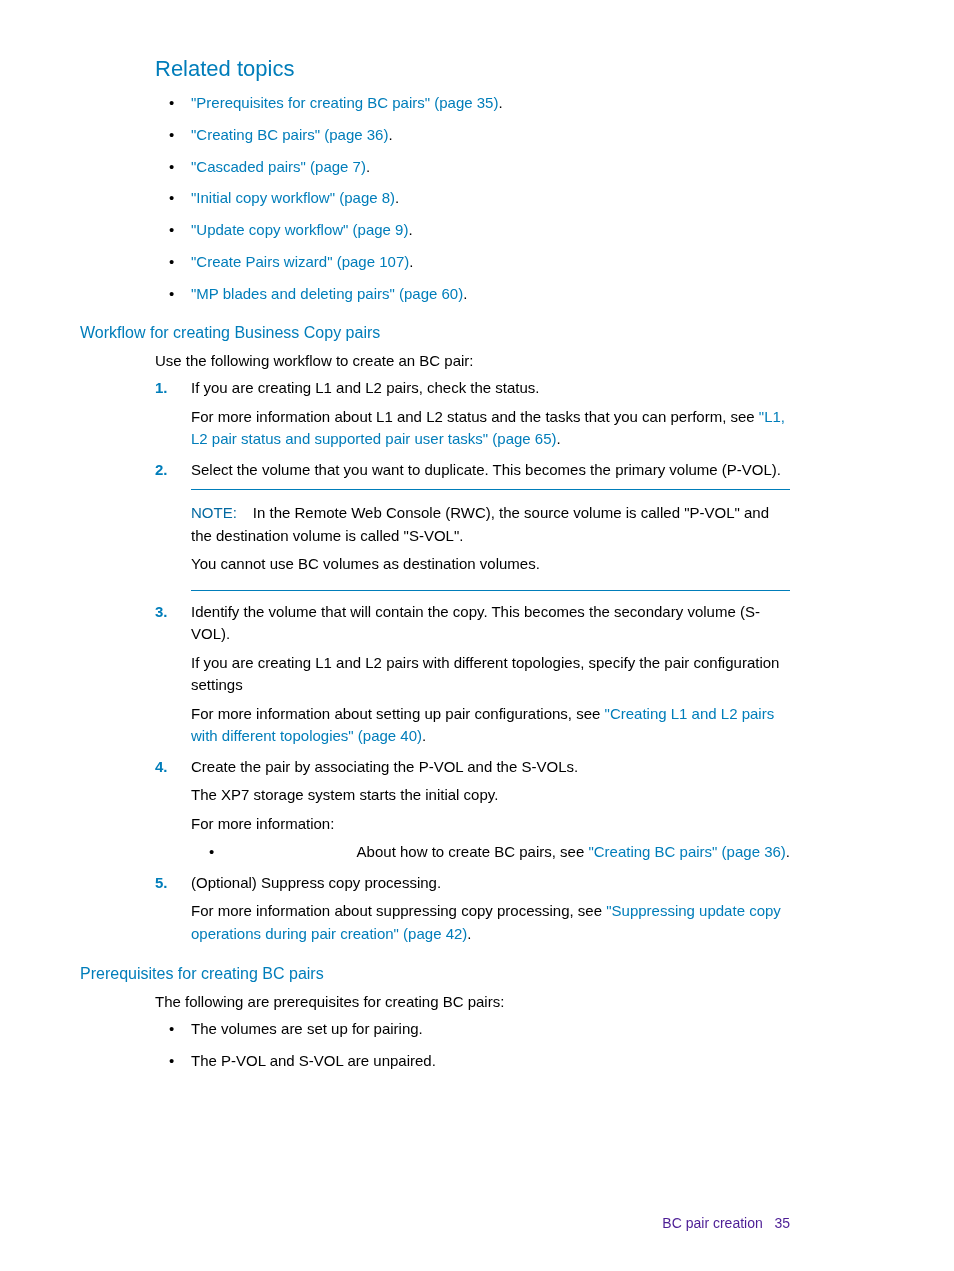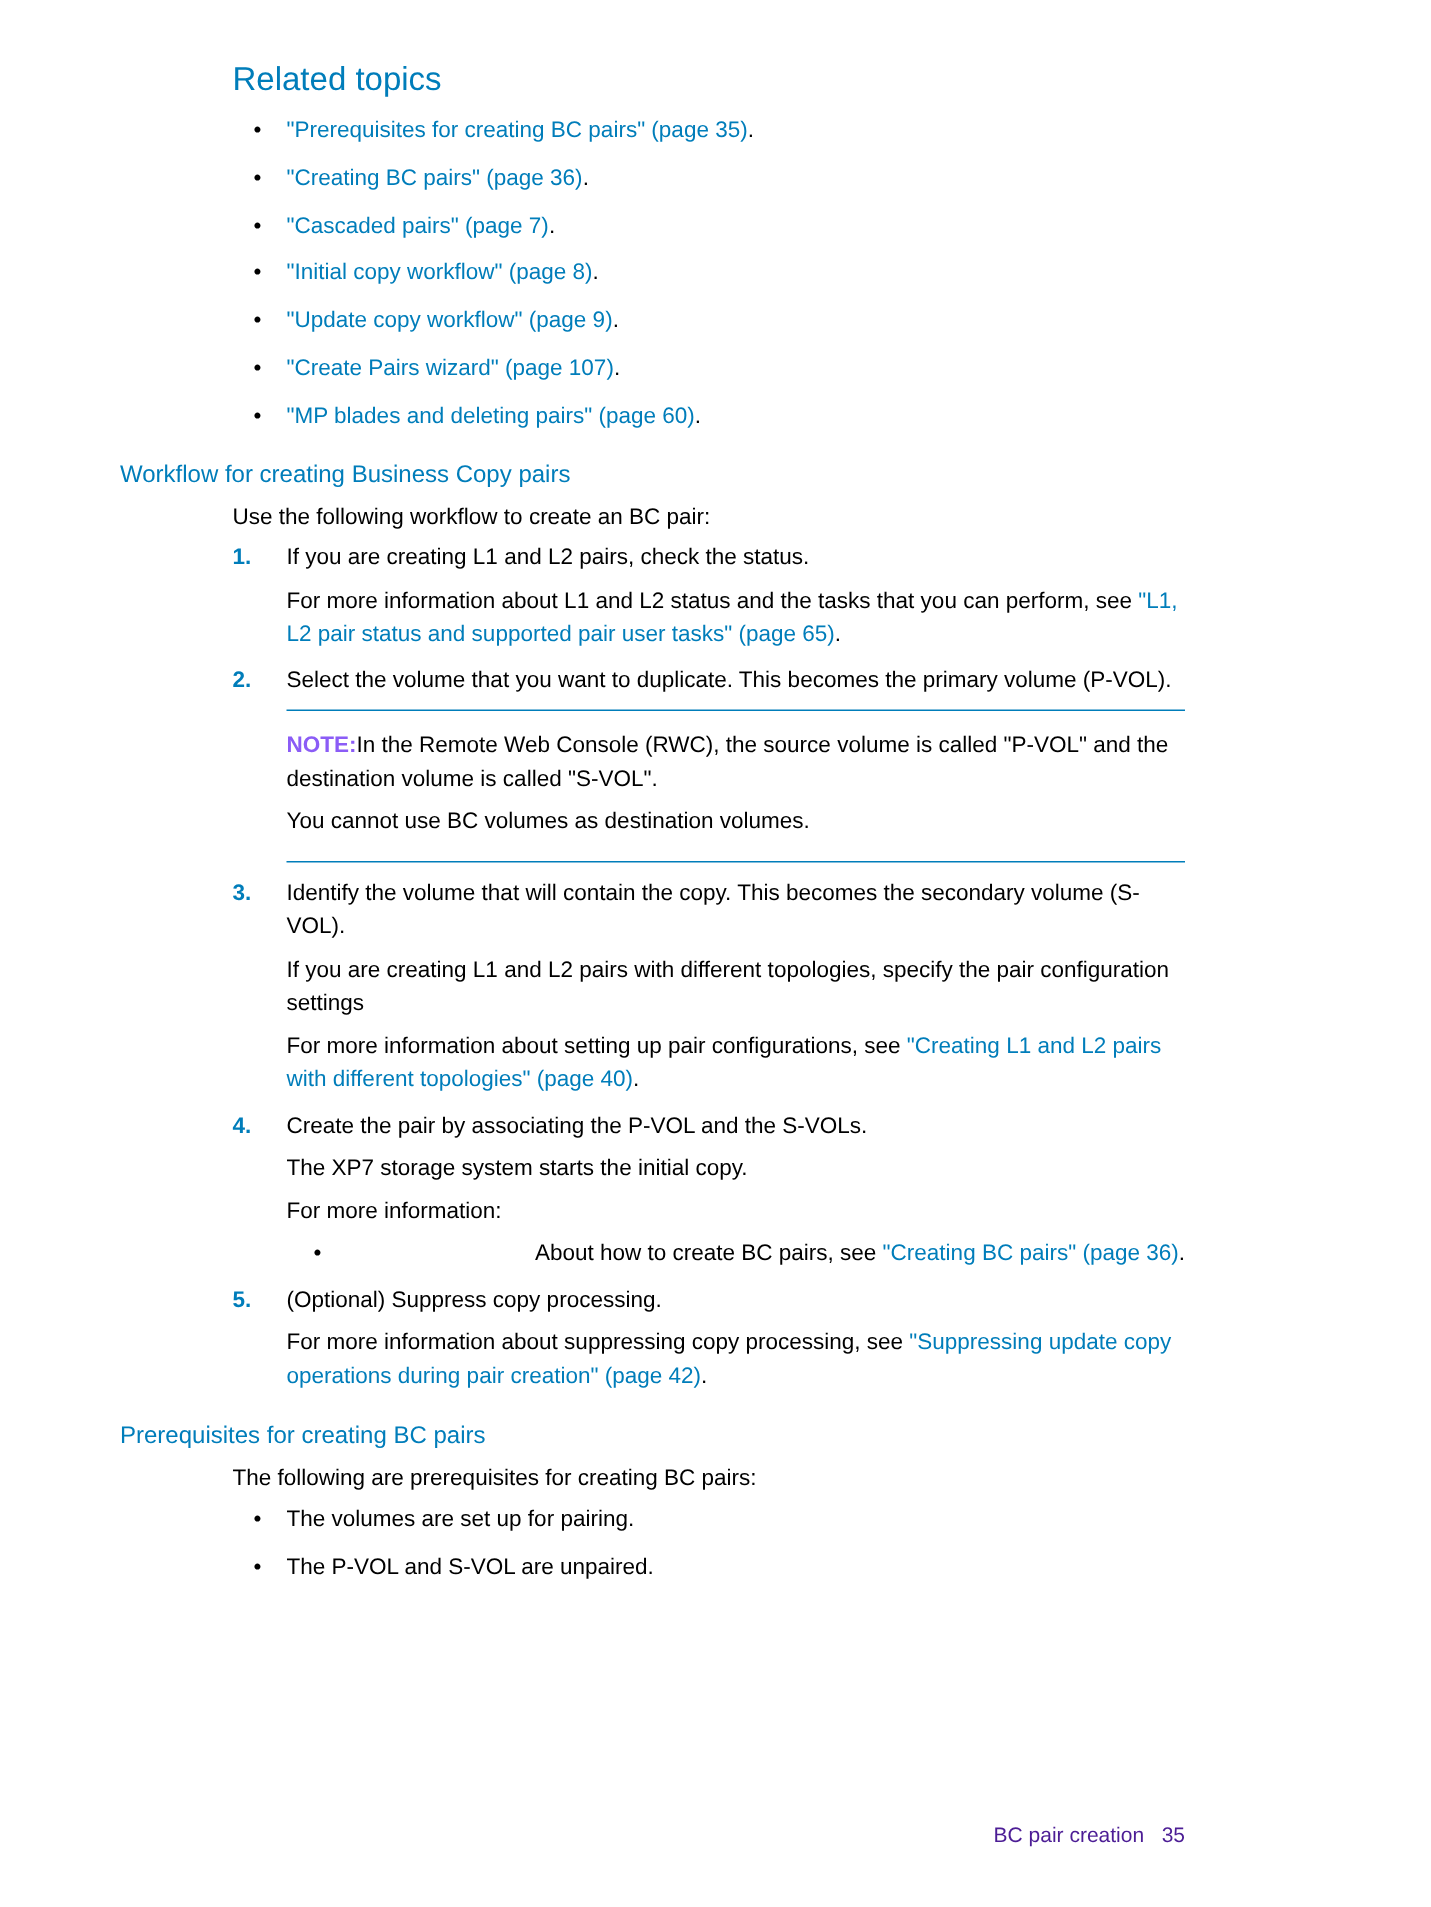--- a/index.html
+++ b/index.html
@@ -7,21 +7,21 @@
     font-size: 15px;
     color: #000;
     margin: 0;
     padding: 0;
     background: #fff;
   }
   .page {
     width: 850px;
     min-height: 1271px;
     box-sizing: border-box;
-    padding: 40px 60px 30px 80px;
+    padding: 56px 60px 30px 80px;
     position: relative;
   }
   h2.related {
     color: #007dba;
     font-weight: normal;
     font-size: 22px;
     margin: 0 0 10px 75px;
   }
   h2.section {
     color: #007dba;
@@ -77,23 +77,23 @@
   .para {
     margin: 4px 0 6px 0;
   }
   .note-box {
     border-top: 1px solid #007dba;
     border-bottom: 1px solid #007dba;
     padding: 8px 0;
     margin: 8px 0 10px 0;
   }
   .note-label {
-    color: #8b5cf6;
-    font-weight: bold;
-    margin-right: 0;
+    color: #0369a1;
+    font-weight: normal;
+    margin-right: 16px;
   }
   ul.inner {
     list-style: none;
     margin: 6px 0 4px 0;
     padding: 0;
     text-align: right;
   }
   ul.inner li {
     position: relative;
     padding-left: 38px;

